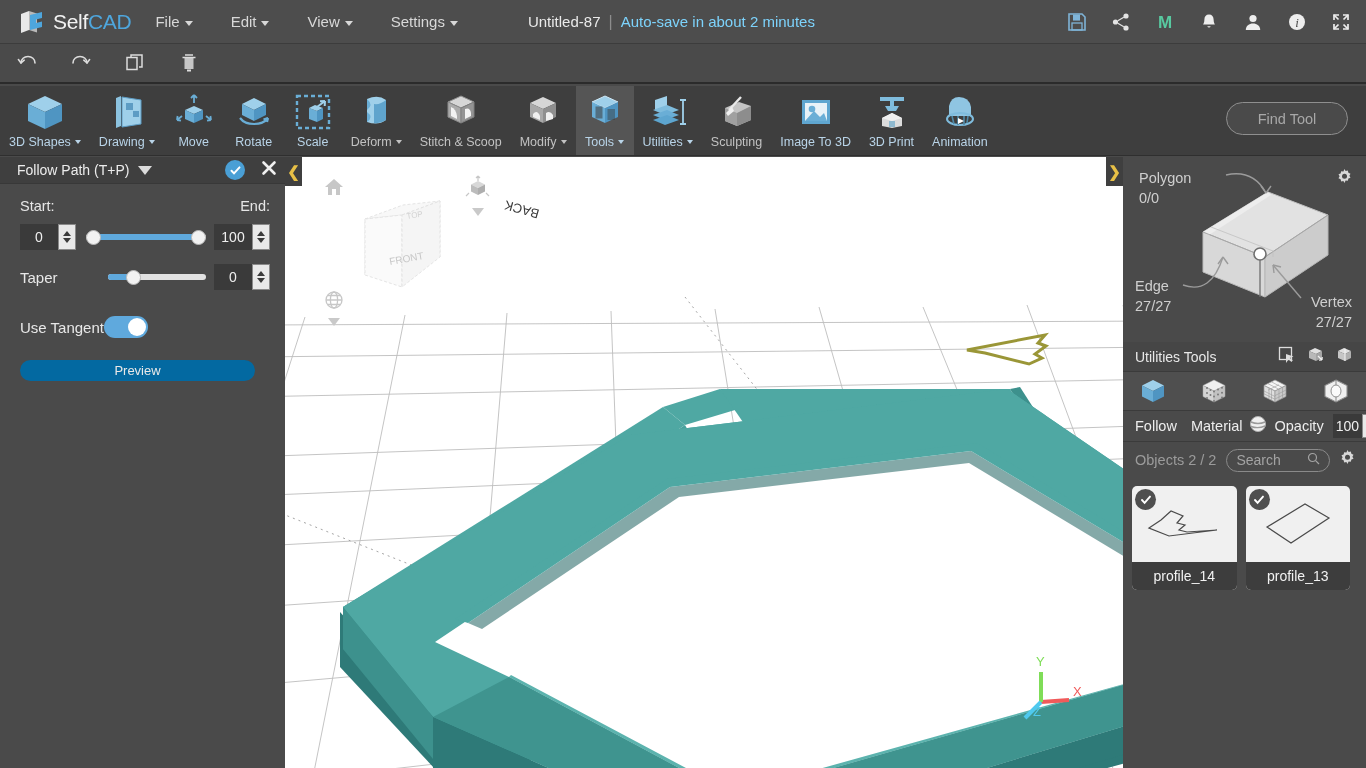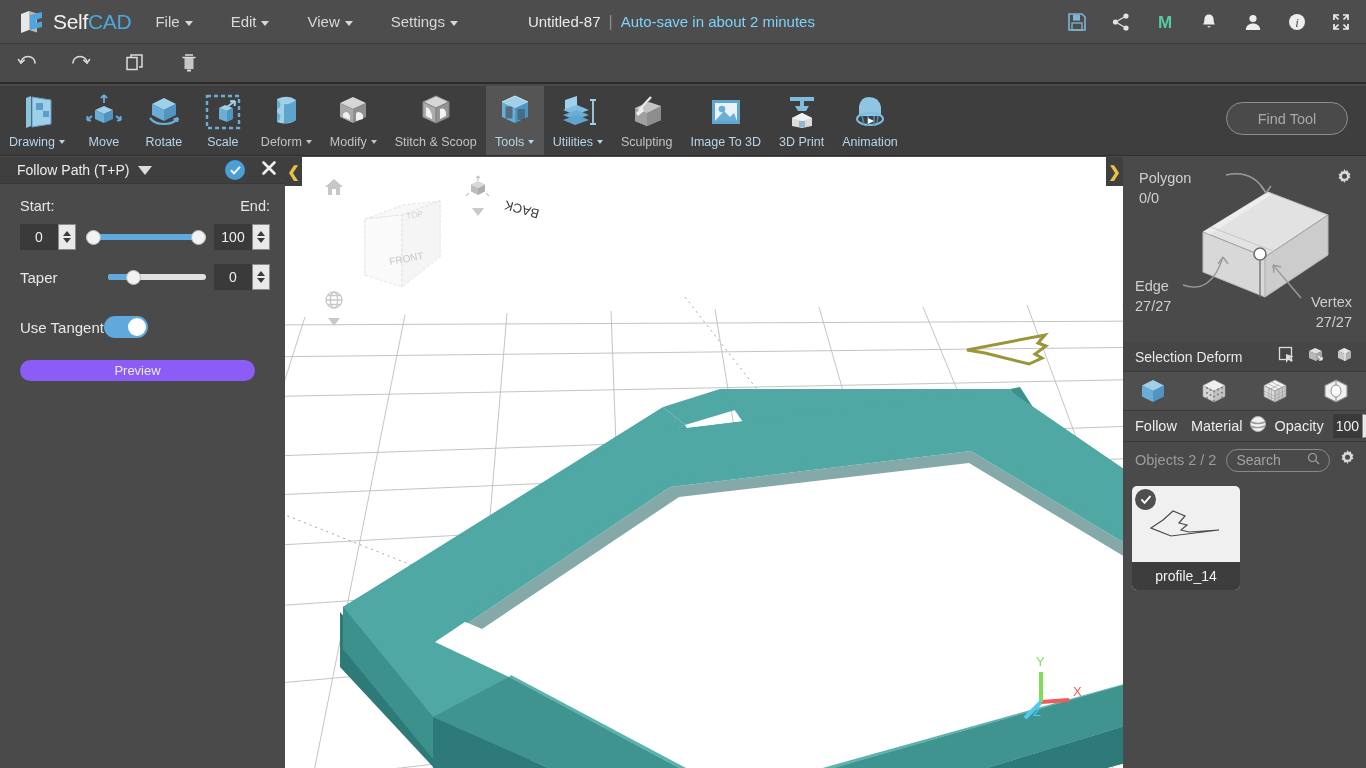--- a/index.html
+++ b/index.html
@@ -133,21 +133,21 @@
   .tangent-lbl { color: #e8e8e8; font-size: 15px; }
   .toggle {
     width: 44px; height: 22px; border-radius: 11px; background: #5fa9dd;
     position: relative; cursor: pointer;
   }
   .toggle .knob {
     position: absolute; right: 2px; top: 2px; width: 18px; height: 18px;
     border-radius: 50%; background: #fff;
   }
   .preview-btn {
-    margin: 22px 15px 0 0; height: 21px; border-radius: 11px; background: #8b5cf6;
+    margin: 22px 15px 0 0; height: 21px; border-radius: 11px; background: #0369a1;
     color: #e8e8e8; font-size: 13px;
     display: flex; align-items: center; justify-content: center; cursor: pointer;
   }
 
   
   .viewport {
     position: absolute; left: 285px; top: 157px; width: 838px; height: 611px;
     background: #ffffff; overflow: hidden;
   }
   .vp-ic { position: absolute; cursor: pointer; }
@@ -329,20 +329,30 @@
       <svg width="22" height="22" viewBox="0 0 22 22" fill="none" stroke="#dcdcdc" stroke-width="1.4">
           <path d="M7 3h8M4.5 5.5h13"></path>
           <rect x="6.5" y="5.5" width="9" height="11.5" fill="#dcdcdc" stroke="none" opacity="0.85"></rect>
           <path d="M9 18.5h4" stroke-width="2"></path>
         </svg>
     </div>
   </div>
 
   <div class="toolbar">
 
+    <div class="tb-item">
+      <div class="tb-ico">
+        <svg width="42" height="40" viewBox="0 0 42 40">
+            <path d="M21 4 L38 12 L21 20 L4 12 Z" fill="#9fd0ea"></path>
+            <path d="M4 12 L21 20 L21 37 L4 29 Z" fill="#6aaed6"></path>
+            <path d="M38 12 L38 29 L21 37 L21 20 Z" fill="#4f95c2"></path>
+          </svg>
+      </div>
+      <div class="tb-lbl"><span>3D Shapes</span><i class="caret-s"></i></div>
+    </div>
 
     <div class="tb-item">
       <div class="tb-ico">
         <svg width="40" height="40" viewBox="0 0 40 40">
             <path d="M9 6 L14 4 L14 34 L9 36 Z" fill="#8cc3e0"></path>
             <path d="M15 5 L34 8 L34 32 L15 35 Z" fill="#9fd0ea" stroke="#5d9cc4"></path>
             <rect x="19" y="11" width="7" height="7" fill="#5d9cc4"></rect>
             <rect x="26" y="19" width="6" height="6" fill="#5d9cc4"></rect>
           </svg>
       </div>
@@ -396,41 +406,41 @@
             <path d="M11 7 Q18 13 11 18 L11 30 Q18 25 11 20 Z" fill="#6aaed6"></path>
             <path d="M30 8 L30 28 Q24 32 18 31 L18 12 Q24 13 30 8 Z" fill="#5fa4cd"></path>
           </svg>
       </div>
       <div class="tb-lbl grey"><span>Deform</span><i class="caret-s"></i></div>
     </div>
 
     <div class="tb-item">
       <div class="tb-ico">
         <svg width="40" height="40" viewBox="0 0 40 40">
+            <path d="M20 4 L33 10 L20 16 L7 10 Z" fill="#d6d6d6" stroke="#8f8f8f"></path>
+            <path d="M7 10 L20 16 L20 31 L7 25 Z" fill="#ababab" stroke="#8a8a8a"></path>
+            <path d="M33 10 L33 25 L20 31 L20 16 Z" fill="#949494" stroke="#7e7e7e"></path>
+            <path d="M10 15 Q15 17 16 24 L16 27 L10 24 Z" fill="#f2f2f2"></path>
+            <path d="M24 17 Q29 15 30 21 L30 24 L24 27 Z" fill="#f2f2f2"></path>
+          </svg>
+      </div>
+      <div class="tb-lbl grey">Stitch &amp; Scoop</div>
+    </div>
+
+    <div class="tb-item">
+      <div class="tb-ico">
+        <svg width="40" height="40" viewBox="0 0 40 40">
             <path d="M20 5 L33 11 L20 17 L7 11 Z" fill="#d6d6d6"></path>
             <path d="M7 11 L20 17 L20 31 L7 25 Z" fill="#a8a8a8"></path>
             <path d="M33 11 L33 25 L20 31 L20 17 Z" fill="#8f8f8f"></path>
             <path d="M10 22 Q14 17 17 24 L17 28 L10 25 Z" fill="#f0f0f0"></path>
             <path d="M23 21 Q27 18 30 23 L30 27 L23 29 Z" fill="#f0f0f0"></path>
           </svg>
       </div>
       <div class="tb-lbl grey"><span>Modify</span><i class="caret-s"></i></div>
-    </div>
-
-    <div class="tb-item">
-      <div class="tb-ico">
-        <svg width="40" height="40" viewBox="0 0 40 40">
-            <path d="M20 4 L33 10 L20 16 L7 10 Z" fill="#d6d6d6" stroke="#8f8f8f"></path>
-            <path d="M7 10 L20 16 L20 31 L7 25 Z" fill="#ababab" stroke="#8a8a8a"></path>
-            <path d="M33 10 L33 25 L20 31 L20 16 Z" fill="#949494" stroke="#7e7e7e"></path>
-            <path d="M10 15 Q15 17 16 24 L16 27 L10 24 Z" fill="#f2f2f2"></path>
-            <path d="M24 17 Q29 15 30 21 L30 24 L24 27 Z" fill="#f2f2f2"></path>
-          </svg>
-      </div>
-      <div class="tb-lbl grey">Stitch &amp; Scoop</div>
     </div>
 
     <div class="tb-item active">
       <div class="tb-ico">
         <svg width="40" height="40" viewBox="0 0 40 40">
             <path d="M20 4 L33 10 L20 16 L7 10 Z" fill="#9fd0ea" stroke="#cfe8f6"></path>
             <path d="M7 10 L20 16 L20 31 L7 25 Z" fill="#6aaed6"></path>
             <path d="M33 10 L33 25 L20 31 L20 16 Z" fill="#4f95c2"></path>
             <rect x="10.5" y="14.5" width="7" height="12" fill="#3c3c3c" opacity="0.55"></rect>
             <rect x="22.5" y="17" width="7.5" height="11" fill="#3c3c3c" opacity="0.45"></rect>
@@ -795,21 +805,21 @@
         <div>Edge</div>
         <div>27/27</div>
       </div>
       <div class="stat-lbl st-vert">
         <div>Vertex</div>
         <div>27/27</div>
       </div>
     </div>
 
     <div class="seltools">
-      <div class="seltools-lbl">Selection Deform</div>
+      <div class="seltools-lbl">Utilities Tools</div>
       <div class="seltools-icons">
         <div style="cursor:pointer">
           <svg width="18" height="18" viewBox="0 0 18 18" fill="none" stroke="#dcdcdc" stroke-width="1.3">
               <rect x="1.5" y="1.5" width="12" height="12"></rect>
               <path d="M8 8 L8 17 L10.5 13.5 L13.5 16 L14.8 14.2 L11.8 12 L15.5 10.5 Z" fill="#dcdcdc" stroke="none"></path>
             </svg>
         </div>
         <div style="cursor:pointer">
           <svg width="18" height="18" viewBox="0 0 18 18">
               <path d="M2 5 L8 2 L15 5 L9 8 Z" fill="#e0e0e0"></path>
@@ -925,16 +935,29 @@
               <path d="M2 6 L4.6 8.8 L10 2.6" stroke="#ffffff" stroke-width="1.9" fill="none" stroke-linecap="round"></path>
             </svg>
         </div>
         <div class="thumb">
           <svg width="90" height="56" viewBox="0 0 90 56" fill="none" stroke="#4a4a4a" stroke-width="1.2">
               <path d="M10 32 L22 24 L32 15 L44 20 L38 27 L46 29 L40 34 L48 36 L78 34 L30 40 Z"></path>
             </svg>
         </div>
         <div class="cap">profile_14</div>
       </div>
+      <div class="objcard">
+        <div class="objcheck">
+          <svg width="12" height="12" viewBox="0 0 12 12">
+              <path d="M2 6 L4.6 8.8 L10 2.6" stroke="#ffffff" stroke-width="1.9" fill="none" stroke-linecap="round"></path>
+            </svg>
+        </div>
+        <div class="thumb">
+          <svg width="90" height="56" viewBox="0 0 90 56" fill="none" stroke="#4a4a4a" stroke-width="1.2">
+              <path d="M14 31 L52 8 L76 22 L38 47 Z"></path>
+            </svg>
+        </div>
+        <div class="cap">profile_13</div>
+      </div>
     </div>
   </div>
 
 </div>
 
 </body></html>

